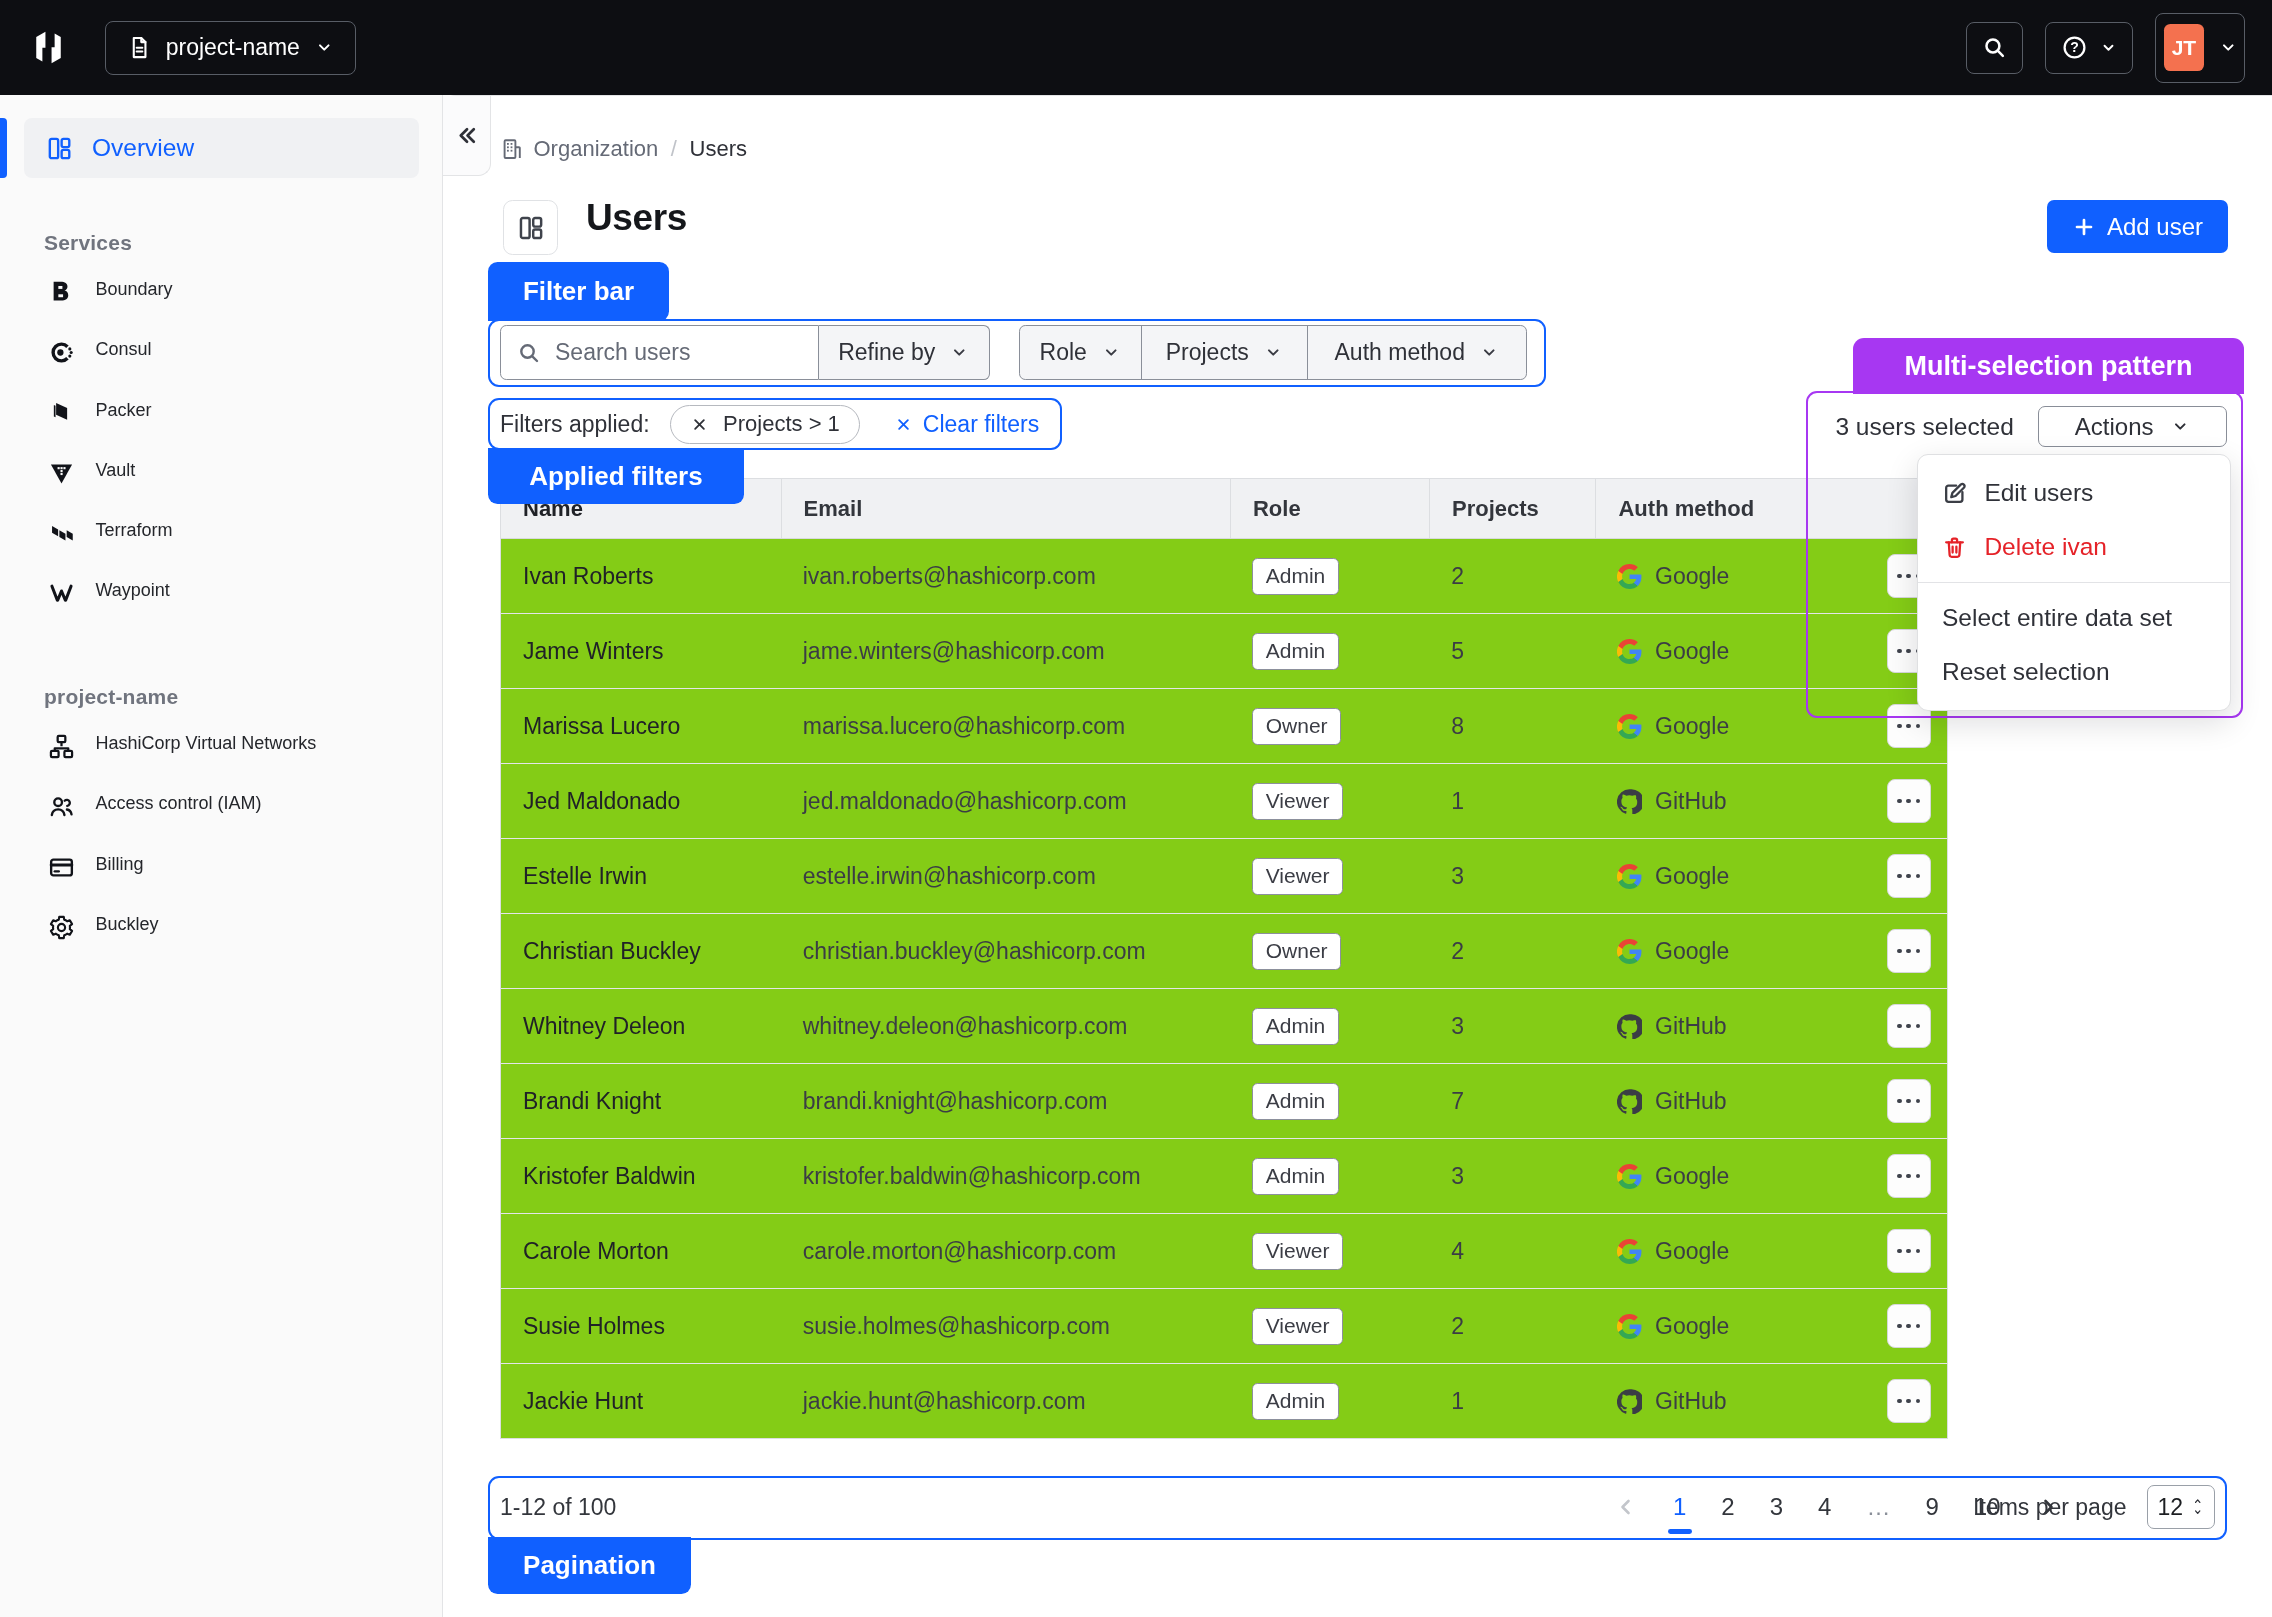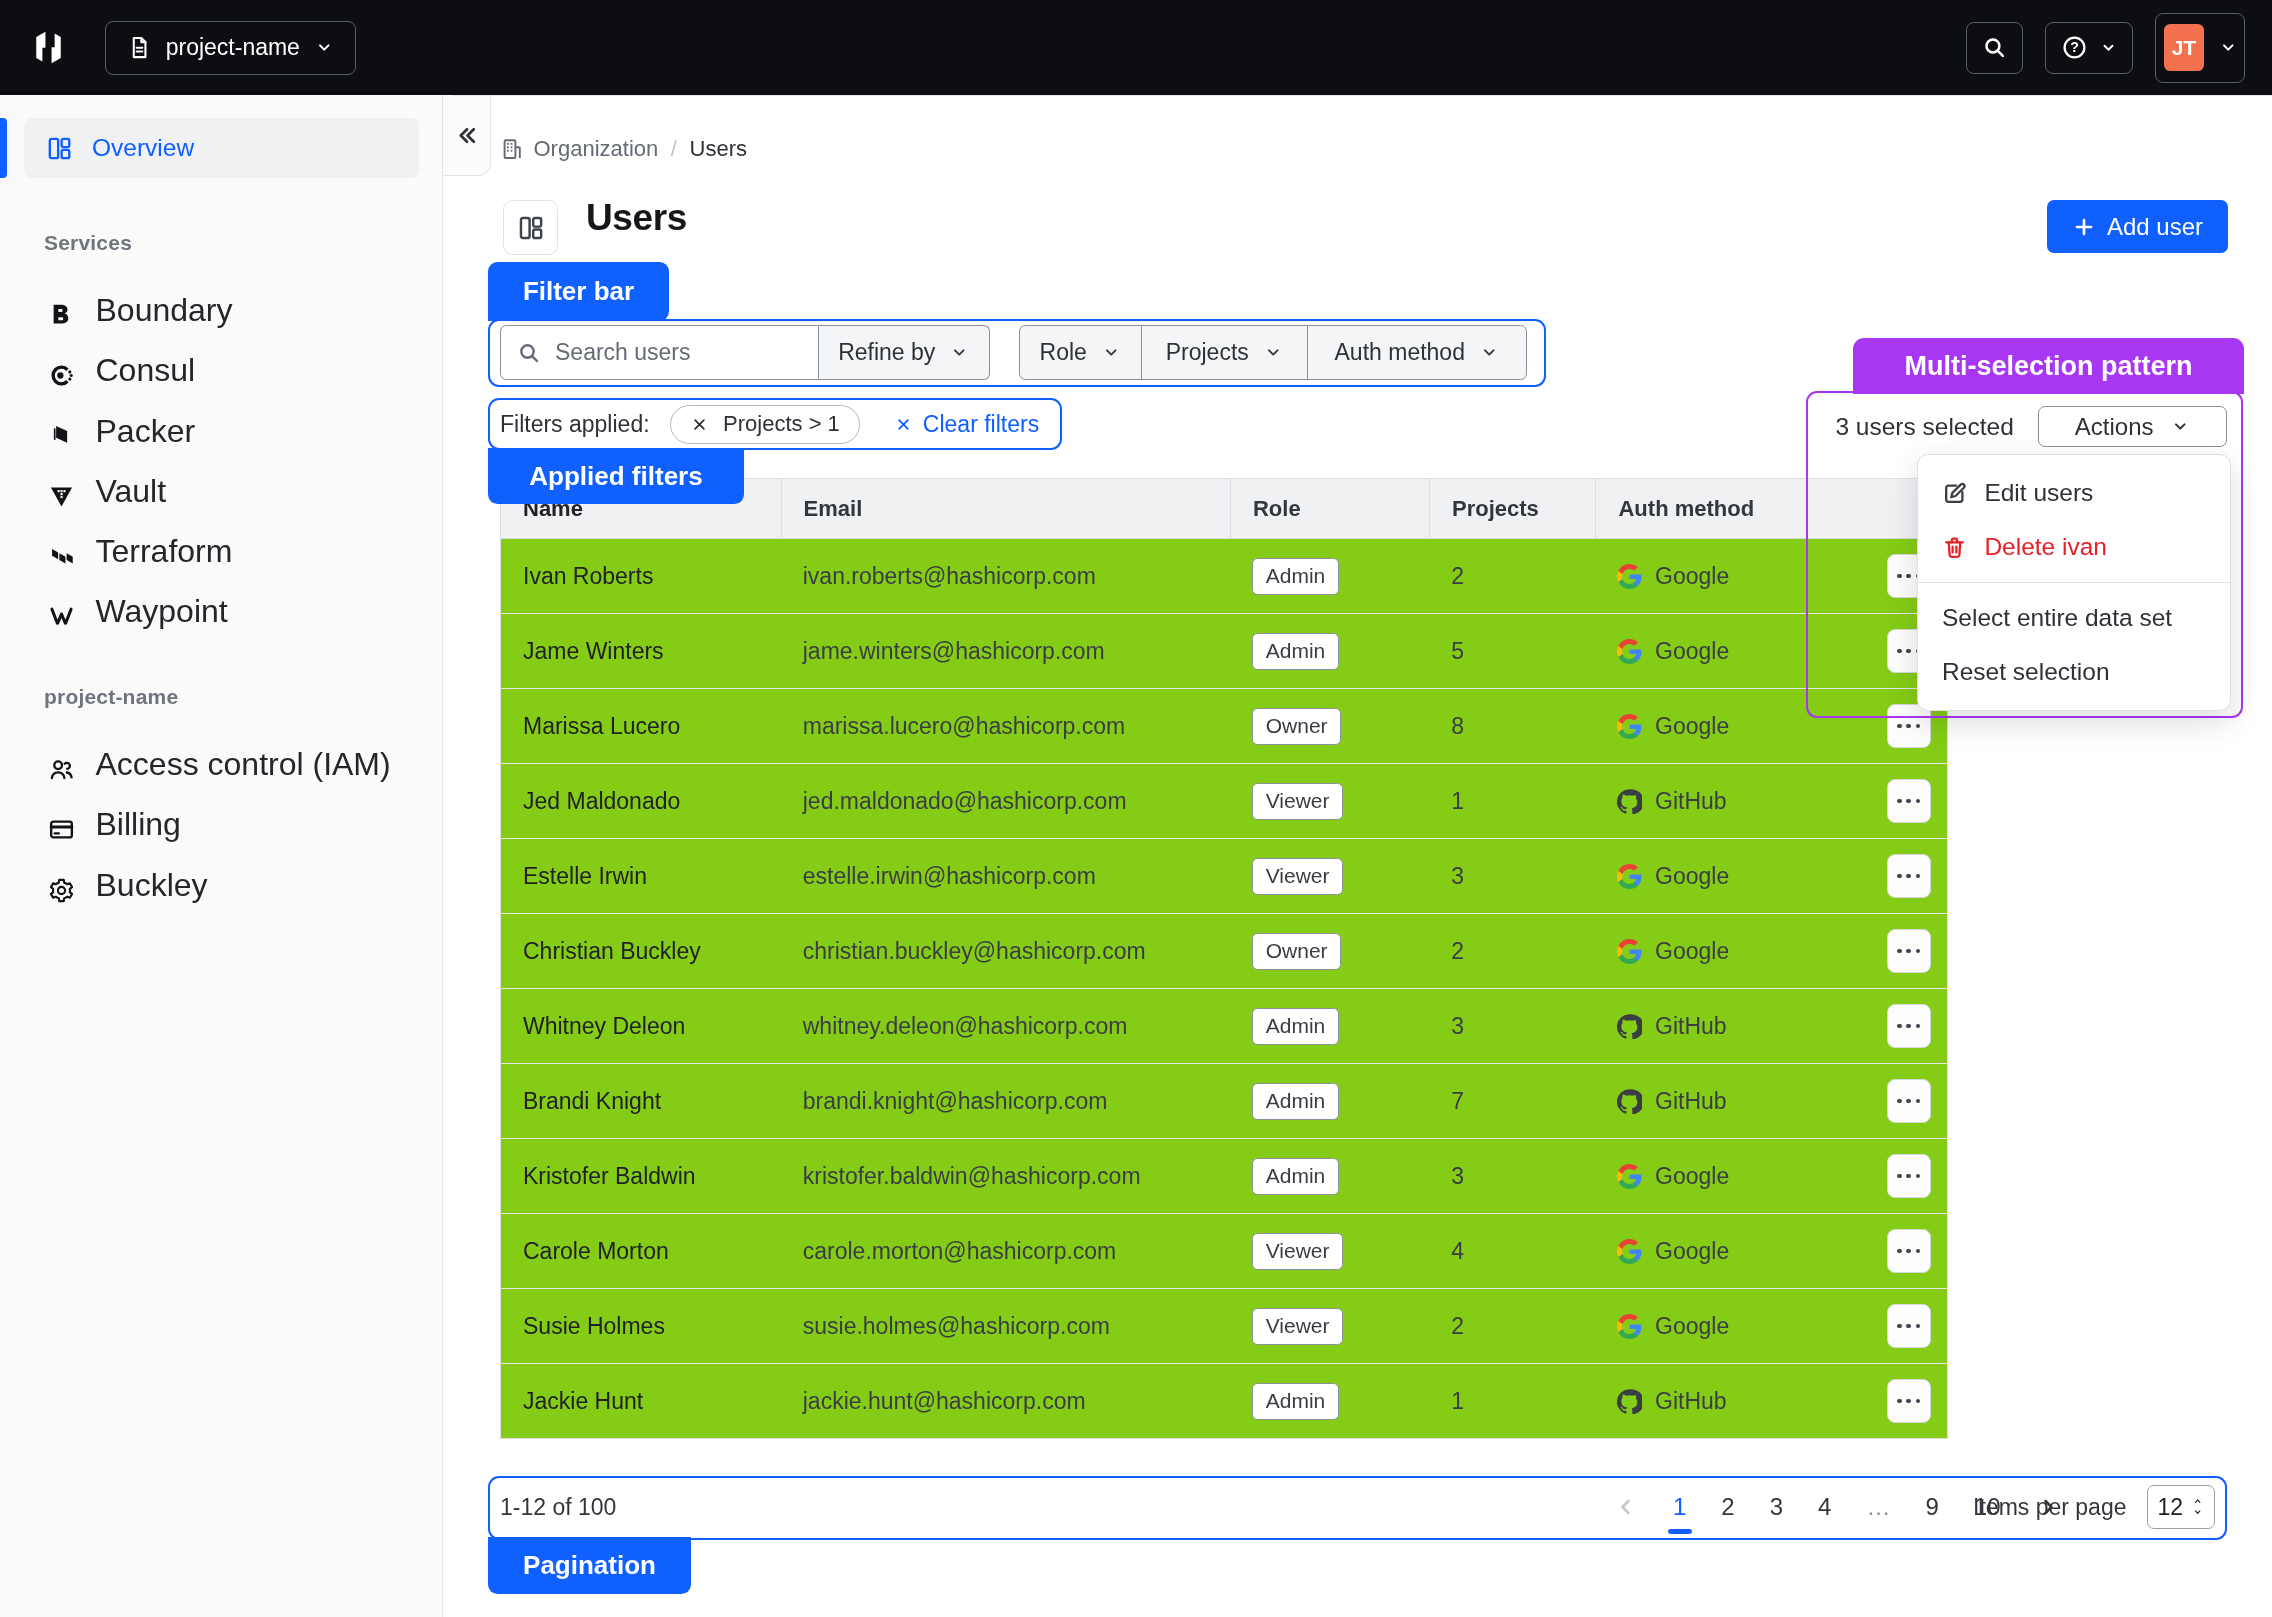--- a/index.html
+++ b/index.html
@@ -35,21 +35,21 @@
     border-radius:0 4px 4px 0;}
   .nav-overview{position:absolute;top:23px;left:24px;width:395px;height:60px;background:#f0f1f3;
     border-radius:8px;display:flex;align-items:center;gap:19px;padding:0 22px;box-sizing:border-box;
     color:var(--accent);font-size:24.5px;font-weight:500;cursor:pointer;}
   .section-label{position:absolute;left:44px;color:#70747e;font-size:21px;font-weight:700;letter-spacing:0.2px;}
   .lbl-services{top:136px;}
   .lbl-project{top:590px;}
   .nav-list{position:absolute;left:24px;right:24px;display:flex;flex-direction:column;gap:10.3px;}
   .list-services{top:184px;}
   .list-project{top:638px;}
-  .nav-item{height:50px;display:flex;align-items:flex-end;gap:20.5px;padding:0 24px;font-size:32px;
+  .nav-item{height:50px;display:flex;align-items:flex-start;gap:20.5px;padding:0 24px;font-size:18px;
     color:#24262b;border-radius:8px;cursor:pointer;}
   .nav-item .ic{color:#111319;}
 
   
   .panel{position:absolute;top:95px;left:442px;right:0;bottom:0;background:#fff;
     border-top:0.8px solid #e3e4e6;border-left:0.8px solid #e3e4e6;border-top-left-radius:14px;z-index:1;}
   .collapse-tab{position:absolute;top:96px;left:443px;width:47px;height:79px;background:#fbfbfc;
     border-right:0.8px solid #e3e4e6;border-bottom:0.8px solid #e3e4e6;border-radius:0 0 12.6px 0;
     display:flex;align-items:center;justify-content:center;color:#2f3138;cursor:pointer;z-index:3;}
 
@@ -408,20 +408,26 @@
       <svg class="ic" width="27" height="27" viewBox="0 0 34 34">
           <use href="#i-waypoint"></use>
         </svg>
       <span>Waypoint</span>
     </div>
   </div>
   <div class="section-label lbl-project">project-name</div>
   <div class="nav-list list-project">
     <div class="nav-item">
       <svg class="ic" width="27" height="27" viewBox="0 0 34 34">
+          <use href="#i-network"></use>
+        </svg>
+      <span>HashiCorp Virtual Networks</span>
+    </div>
+    <div class="nav-item">
+      <svg class="ic" width="27" height="27" viewBox="0 0 34 34">
           <use href="#i-users"></use>
         </svg>
       <span>Access control (IAM)</span>
     </div>
     <div class="nav-item">
       <svg class="ic" width="27" height="27" viewBox="0 0 34 34">
           <use href="#i-card"></use>
         </svg>
       <span>Billing</span>
     </div>

